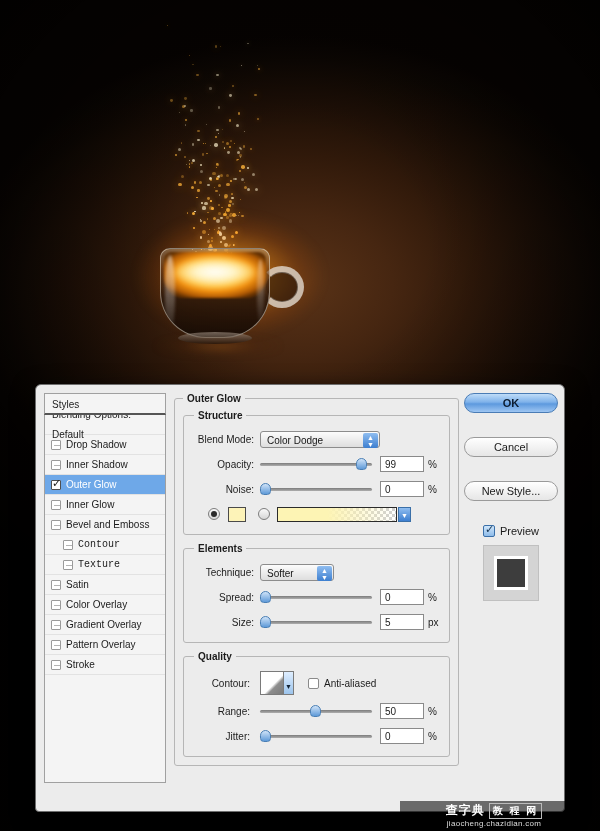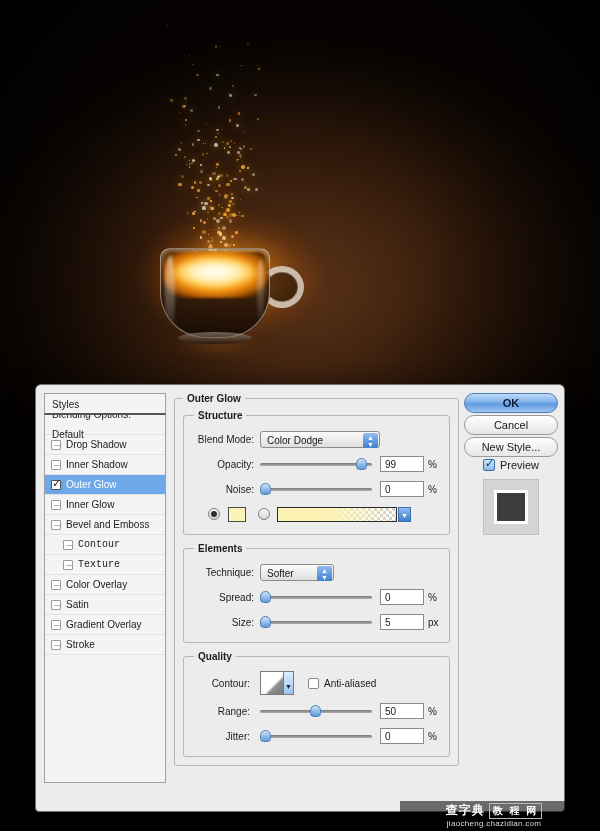--- a/index.html
+++ b/index.html
@@ -225,21 +225,21 @@
     width:11px; height:11px; border:1px solid #8a8a8a; background:#fff;
     border-radius:2px; margin-right:5px;
   }
 
   
   .rightcol { position:absolute; left:428px; top:8px; width:94px; }
   .btn {
     width:94px; height:20px; line-height:19px; text-align:center;
     border:1px solid #9a9a9a; border-radius:10px;
     background:linear-gradient(180deg,#ffffff,#e6e6e6);
-    font-size:11px; color:#1a1a1a; margin-bottom:2px;
+    font-size:11px; color:#1a1a1a; margin-bottom:24px;
   }
   .btn.primary {
     background:linear-gradient(180deg,#bfdcf8 0%,#7fb2ea 45%,#5d99de 55%,#9ec6f2 100%);
     border-color:#4a7cb5; color:#0c1c30; font-weight:bold;
   }
   .preview-row { display:flex; align-items:center; justify-content:center; margin:2px 0 8px 0; }
   .preview-cbx {
     width:12px; height:12px; border:1px solid #3a6fa8; border-radius:2px;
     background:linear-gradient(180deg,#cfe6fb,#8ebbe9);
     position:relative; margin-right:5px;
@@ -525,29 +525,33 @@
               <div class="style-row indent">
                 <span class="cbx dash"></span>
                 <span>Contour</span>
               </div>
               <div class="style-row indent">
                 <span class="cbx dash"></span>
                 <span>Texture</span>
               </div>
               <div class="style-row">
                 <span class="cbx dash"></span>
+                <span>Satin</span>
+              </div>
+              <div class="style-row">
+                <span class="cbx dash"></span>
                 <span>Color Overlay</span>
               </div>
               <div class="style-row">
                 <span class="cbx dash"></span>
-                <span>Satin</span>
-              </div>
-              <div class="style-row">
-                <span class="cbx dash"></span>
                 <span>Gradient Overlay</span>
+              </div>
+              <div class="style-row">
+                <span class="cbx dash"></span>
+                <span>Pattern Overlay</span>
               </div>
               <div class="style-row">
                 <span class="cbx dash"></span>
                 <span>Stroke</span>
               </div>
             </div>
         </div>
       </div>
 
       <div class="center">

